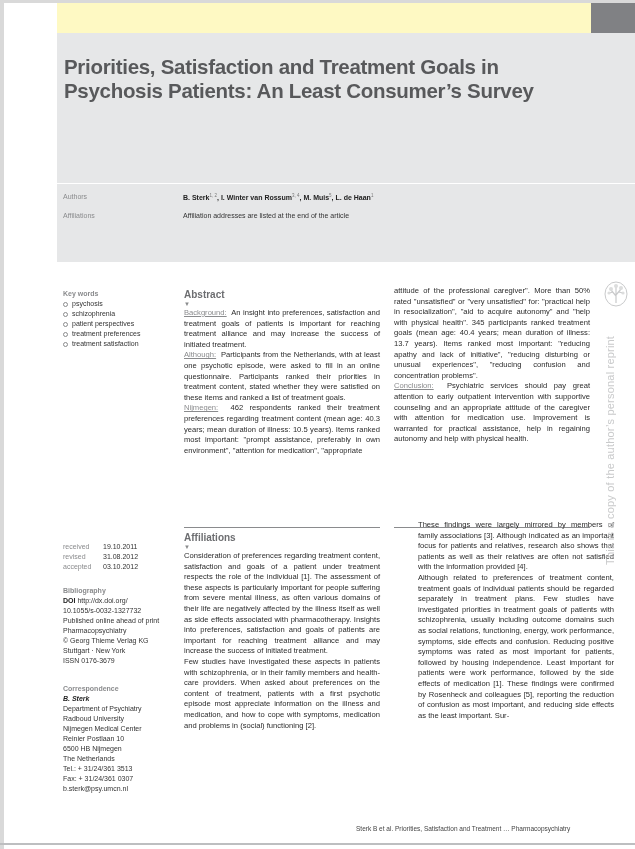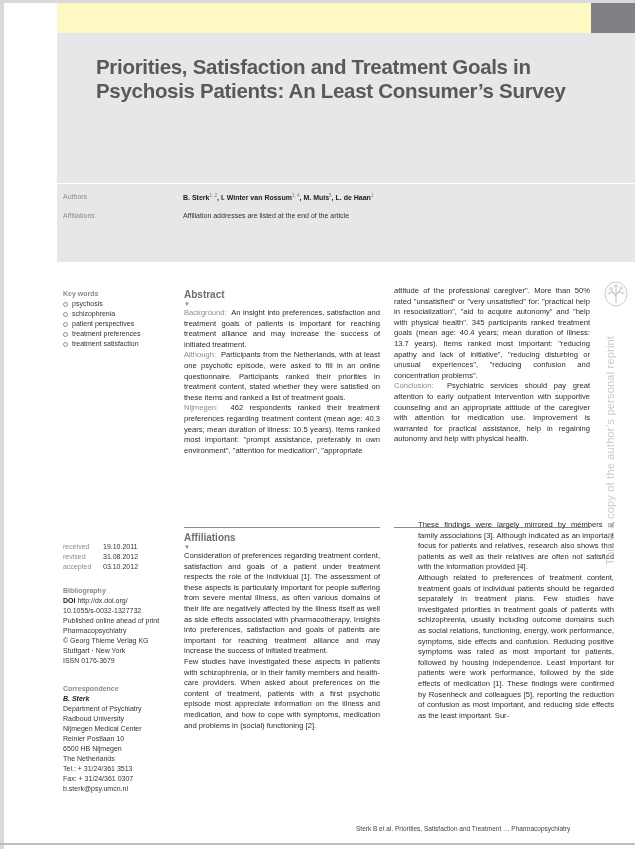--- a/index.html
+++ b/index.html
@@ -20,21 +20,21 @@
   }
   .header-box {
     position:absolute; left:591px; top:3px; width:44px; height:30px; background:#808184;
   }
   .title-band {
     position:absolute; left:57px; top:33px; width:578px; height:229px; background:#e6e7e8;
   }
   .title {
     position:absolute; left:7px; top:22px; width:520px;
     font-size:20.5px; line-height:24px; font-weight:bold; color:#58595b;
-    font-family:"Liberation Sans", sans-serif; letter-spacing:-0.3px;margin-left:32px;
+    font-family:"Liberation Sans", sans-serif; letter-spacing:-0.3px;
   }
   .title-divider { position:absolute; left:0; top:150px; width:578px; height:1px; background:#ffffff; }
   .meta-row { position:absolute; left:6px; font-size:7px; color:#333; }
   .meta-label { position:absolute; left:0; width:100px; color:#8a8b8d; }
   .meta-value { position:absolute; left:120px; white-space:nowrap; }
   .meta-value.bold { font-weight:bold; color:#222; }
   sup { font-size:4.5px; color:#777; font-weight:normal; }
 
   .side { position:absolute; left:63px; width:115px; font-size:7px; line-height:10px; color:#333; }
   .side-heading { color:#8a8b8d; font-weight:bold; }
@@ -42,21 +42,21 @@
   .kw-bullet { width:5px; height:5px; border-radius:50%; border:1px solid #8a8b8d; box-sizing:border-box; background:#fff; }
   .dates-row { display:flex; }
   .dates-label { width:32px; color:#8a8b8d; }
   .dates-val { margin-left:8px; }
   .doi-label { font-weight:bold; color:#222; }
 
   .col { position:absolute; font-size:7.6px; line-height:10.6px; color:#2b2b2b; text-align:justify; }
   .col p { margin:0; }
   .sec-title { font-size:10px; font-weight:bold; color:#6d6e71; line-height:11px; }
   .tri { font-size:6px; color:#8a8b8d; line-height:8px; }
-  .lbl { color:#8a8b8d; }
+  .lbl { color:#8a8b8d;text-decoration:underline; }
   .rule { position:absolute; height:1px; background:#8a8b8d; }
 
   .watermark {
     position:absolute; left:604px; top:565px; transform-origin:left top; transform:rotate(-90deg);
     font-size:11px; color:#c9cacb; white-space:nowrap; letter-spacing:0.2px;
   }
   .tree-icon { position:absolute; left:604px; top:281px; width:24px; height:26px; }
 
   .footer { position:absolute; left:356px; top:825px; font-size:6.5px; color:#444; white-space:nowrap; }
   .footer-rule { position:absolute; left:0; top:843px; width:635px; height:2px; background:#bdbec0; }

